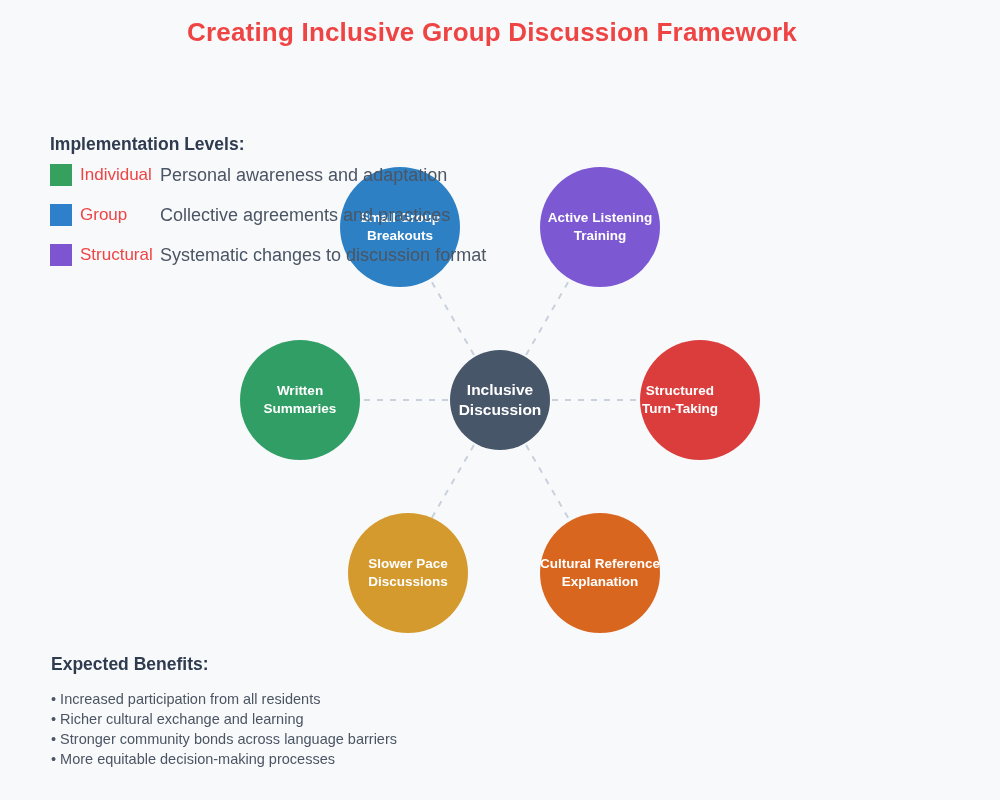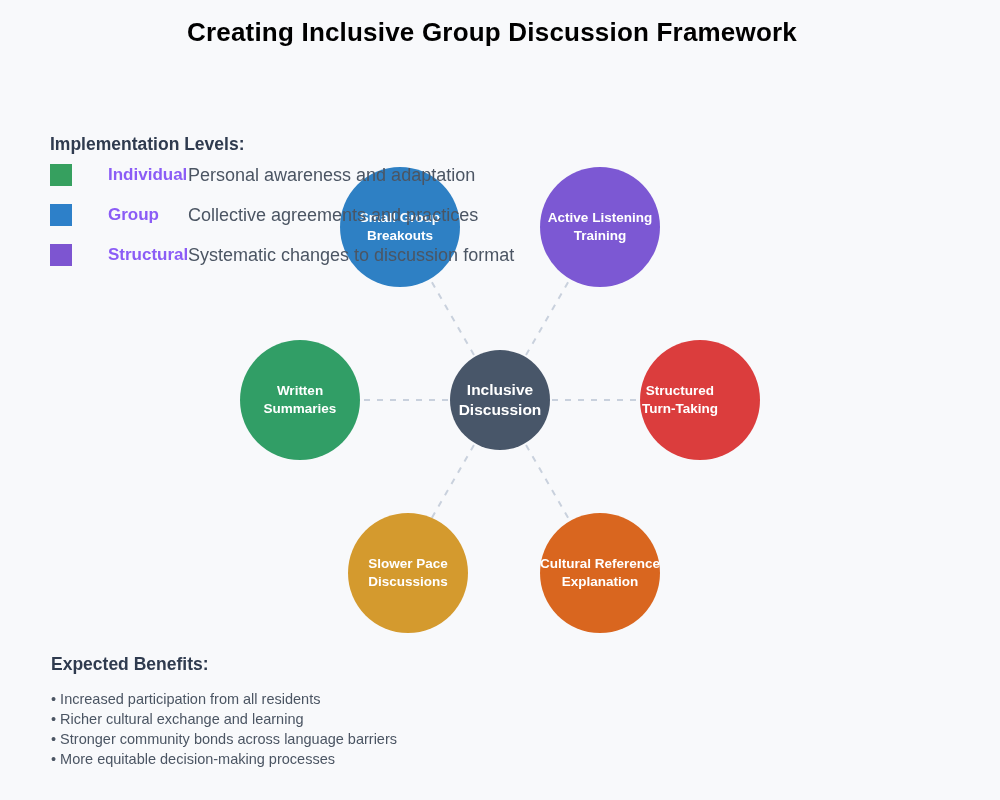--- a/index.html
+++ b/index.html
@@ -17,21 +17,21 @@
   }
 
   
   .page-title {
     position: absolute;
     left: 0; top: 17px;
     width: 984px;
     text-align: center;
     font-size: 26px;
     font-weight: bold;
-    color: #000000;
+    color: #ef4444;
     letter-spacing: 0.2px;
     z-index: 3;
   }
 
   
   .connectors {
     position: absolute;
     left: 0; top: 0;
     width: 1000px; height: 800px;
     z-index: 1;
@@ -91,24 +91,23 @@
   .legend-row-2 { top: 110px; }
   .legend-swatch {
     width: 22px; height: 22px;
     margin-right: 8px;
     flex-shrink: 0;
   }
   .legend-label {
     display: inline-block;
     width: 80px;
     font-size: 17px;
-    font-weight: bold;
-    color: #8b5cf6;
+    font-weight: normal;
+    color: #ef4444;
     flex-shrink: 0;
-    margin-left: 28px;
   }
   .legend-desc {
     font-size: 18px;
     color: #4b5563;
   }
 
   
   .benefits {
     position: absolute;
     left: 51px; top: 634px;

